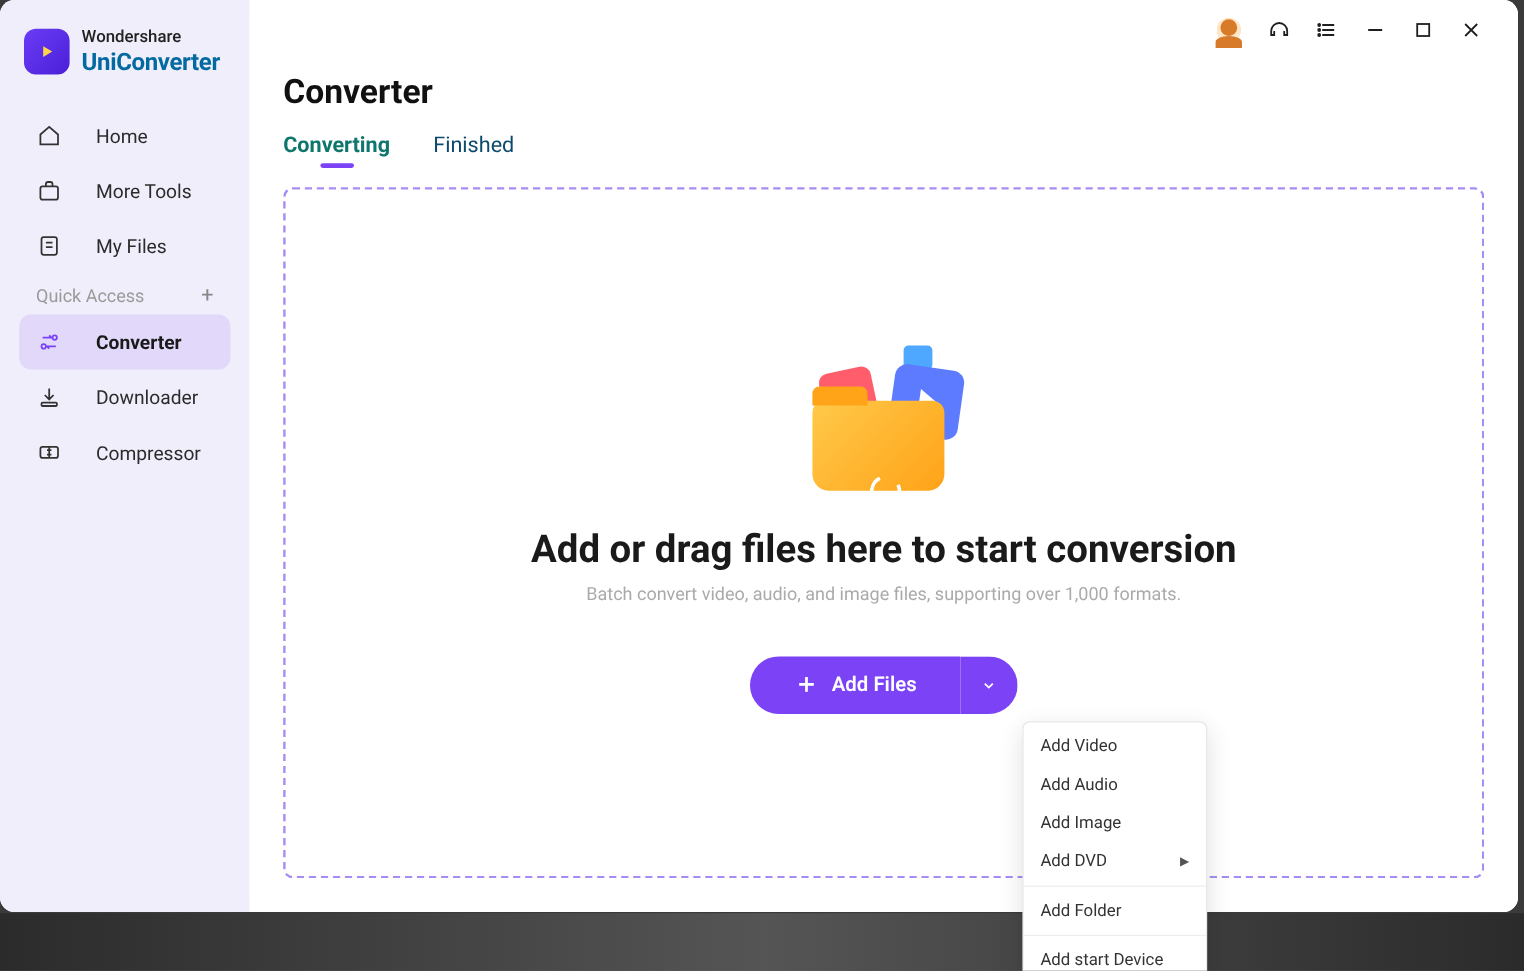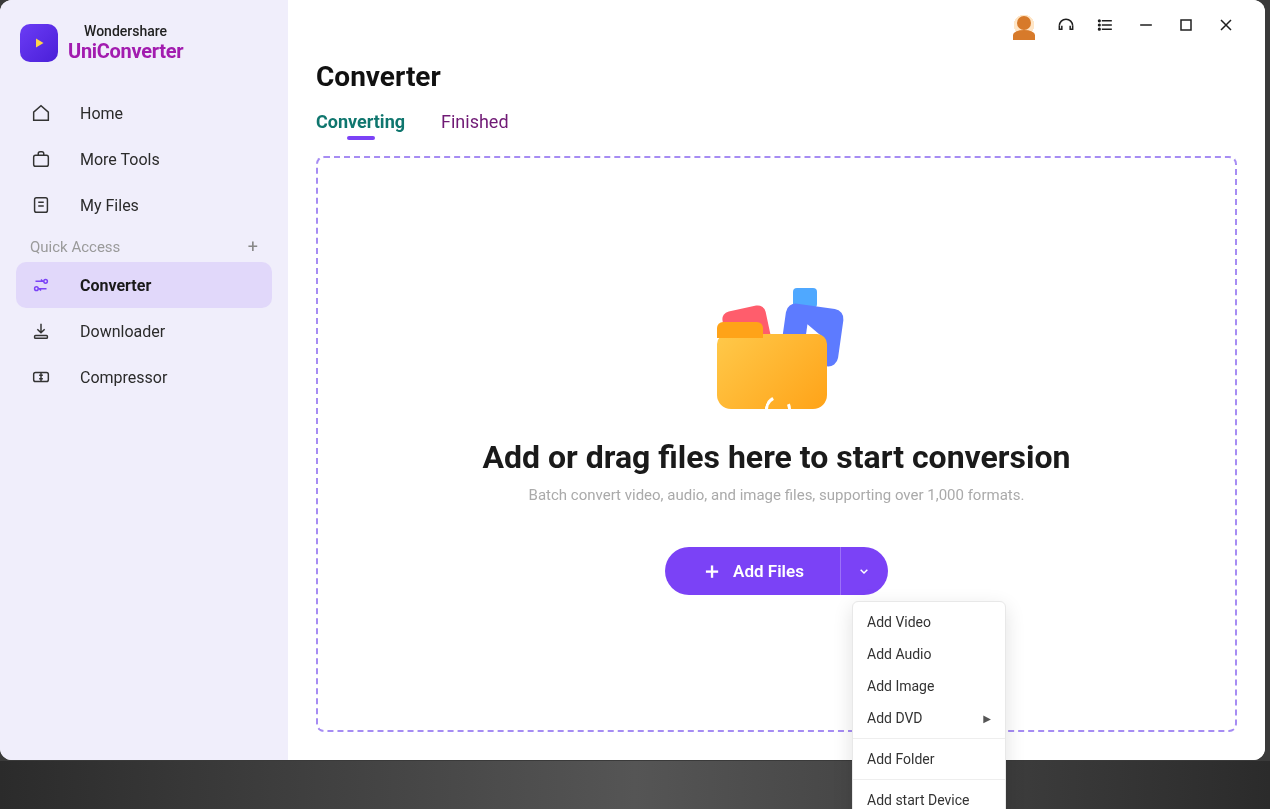--- a/index.html
+++ b/index.html
@@ -1,41 +1,41 @@
 <!DOCTYPE html>
 <html><head>
 <meta charset="utf-8">
 <style>
 * { margin: 0; padding: 0; box-sizing: border-box; font-family: -apple-system, BlinkMacSystemFont, "Segoe UI", Roboto, sans-serif; }
 body { width: 1270px; height: 809px; background: #3a3a3a; overflow: hidden; }
 .app-window { position: relative; width: 1265px; height: 760px; background: #fff; border-radius: 12px; display: flex; overflow: visible; }
-.sidebar { width: 288px; background: #f0eefb; border-radius: 12px 0 0 12px; padding: 24px 16px; display: flex; flex-direction: column; text-align: center; }
+.sidebar { width: 208px; background: #f0eefb; border-radius: 12px 0 0 12px; padding: 24px 16px; display: flex; flex-direction: column; }
 .logo-area { display: flex; align-items: center; gap: 10px; margin-bottom: 28px; padding-left: 4px; }
 .logo-mark { width: 38px; height: 38px; background: linear-gradient(135deg,#6b3cf5,#4a1fd8); border-radius: 10px; display: flex; align-items: center; justify-content: center; }
 .logo-mark svg { width: 18px; height: 18px; }
 .logo-text-wrap { display: flex; flex-direction: column; line-height: 1.1; }
 .logo-line1 { font-size: 14px; color: #222; font-weight: 500; }
-.logo-line2 { font-size: 20px; font-weight: 700; color: #a21caf; letter-spacing: -0.3px; }
+.logo-line2 { font-size: 20px; font-weight: 700; color: #0369a1; letter-spacing: -0.3px; }
 .nav-item { display: flex; align-items: center; gap: 28px; padding: 12px 14px; border-radius: 10px; cursor: pointer; color: #2b2b2b; font-size: 16px; }
 .nav-item.active { background: #e1d8fa; font-weight: 700; color: #1a1a1a; }
 .nav-icon { width: 22px; height: 22px; display: inline-flex; align-items: center; justify-content: center; }
 .nav-icon svg { width: 22px; height: 22px; stroke: #333; fill: none; stroke-width: 1.6; }
 .nav-item.active .nav-icon svg { stroke: #333; }
 .section-row { display: flex; align-items: center; justify-content: space-between; padding: 10px 14px 6px 14px; color: #9a9a9a; font-size: 15px; }
 .plus { font-size: 18px; color: #888; cursor: pointer; line-height: 1; }
 .main { flex: 1; position: relative; background: #fff; border-radius: 0 12px 12px 0; padding: 0 28px 28px 28px; display: flex; flex-direction: column; }
 .titlebar { height: 40px; display: flex; justify-content: flex-end; align-items: center; gap: 18px; padding-top: 10px; }
 .tb-btn { width: 22px; height: 22px; display: inline-flex; align-items: center; justify-content: center; cursor: pointer; }
 .tb-btn svg { width: 20px; height: 20px; stroke: #1f1f1f; fill: none; stroke-width: 1.8; }
 .avatar { width: 26px; height: 26px; border-radius: 50%; background: radial-gradient(circle,#ffe6c7 0,#ffe6c7 55%,transparent 56%); display: flex; align-items: center; justify-content: center; position: relative; }
 .avatar::after { content:""; position:absolute; width:14px; height:14px; top:4px; border-radius:50%; background:#d77a2a; }
 .avatar::before { content:""; position:absolute; width:22px; height:10px; bottom:-2px; border-radius:50% 50% 0 0; background:#d77a2a; }
 .page-title { font-size: 28px; font-weight: 700; color: #111; margin: 20px 0 18px 0; }
 .tabs { display: flex; gap: 36px; margin-bottom: 18px; }
-.tab { font-size: 18px; color: #701a75; cursor: pointer; position: relative; padding-bottom: 6px; }
+.tab { font-size: 18px; color: #0c4a6e; cursor: pointer; position: relative; padding-bottom: 6px; }
 .tab.active { color: #0f766e; font-weight: 700; }
 .tab.active::after { content:""; position:absolute; left:50%; transform:translateX(-50%); bottom:-2px; width:28px; height:4px; border-radius:4px; background:#7b42f6; }
 .dropzone { flex:1; border:2px dashed #a68cf3; border-radius:8px; display:flex; flex-direction:column; align-items:center; justify-content:center; position:relative; }
 .illus { width:140px; height:120px; position:relative; margin-bottom:24px; }
 .illus .folder { position:absolute; width:110px; height:75px; left:10px; top:40px; background:linear-gradient(135deg,#ffc94a,#ffa318); border-radius:10px 10px 14px 14px; }
 .illus .folder::before { content:""; position:absolute; top:-12px; left:0; width:46px; height:16px; background:#ffa318; border-radius:6px 6px 0 0; }
 .illus .cycle { position:absolute; width:26px; height:26px; left:48px; top:62px; border:3px solid #fff; border-top-color:transparent; border-radius:50%; transform:rotate(20deg); }
 .illus .music { position:absolute; width:44px; height:44px; left:18px; top:14px; background:#ff5d6c; border-radius:8px; transform:rotate(-12deg); display:flex; align-items:center; justify-content:center; color:#fff; font-size:20px; }
 .illus .video { position:absolute; width:58px; height:58px; right:6px; top:12px; background:#5d7bff; border-radius:10px; transform:rotate(8deg); display:flex; align-items:center; justify-content:center; }
 .illus .video::after { content:""; width:0; height:0; border-left:16px solid #fff; border-top:10px solid transparent; border-bottom:10px solid transparent; margin-left:4px; }

